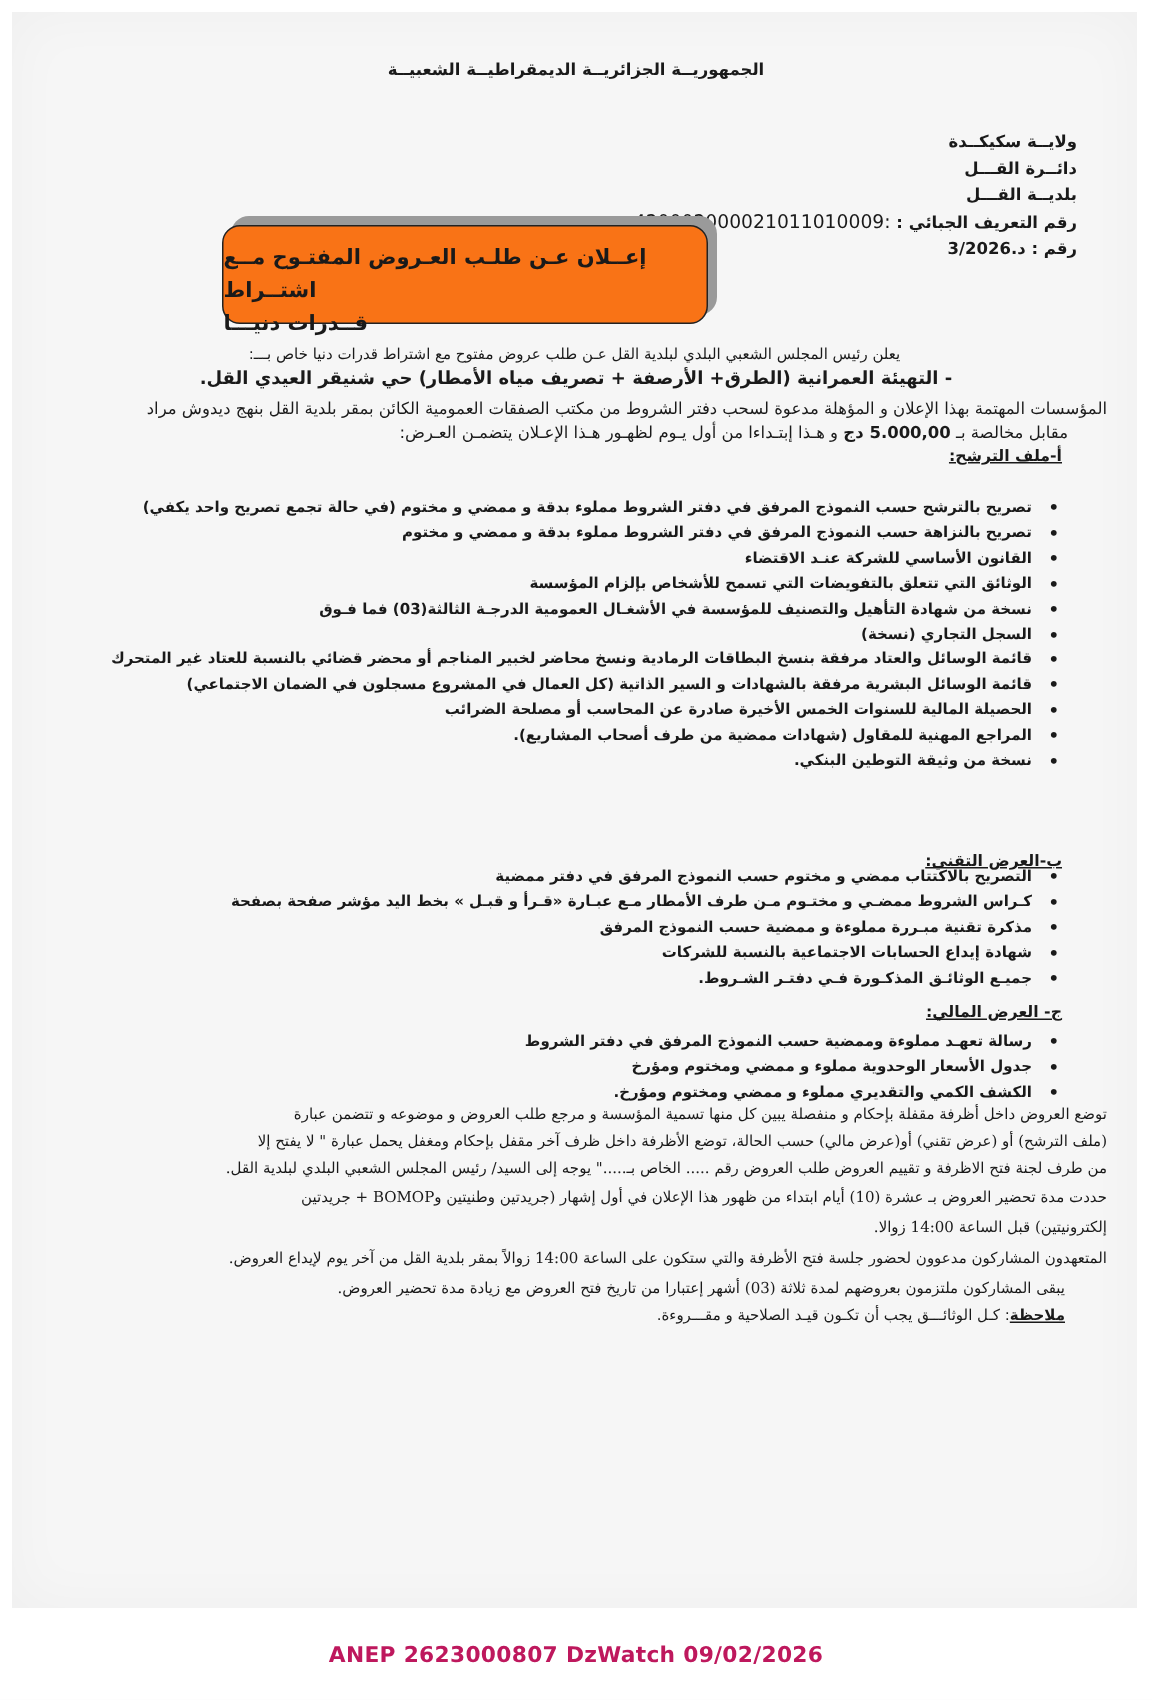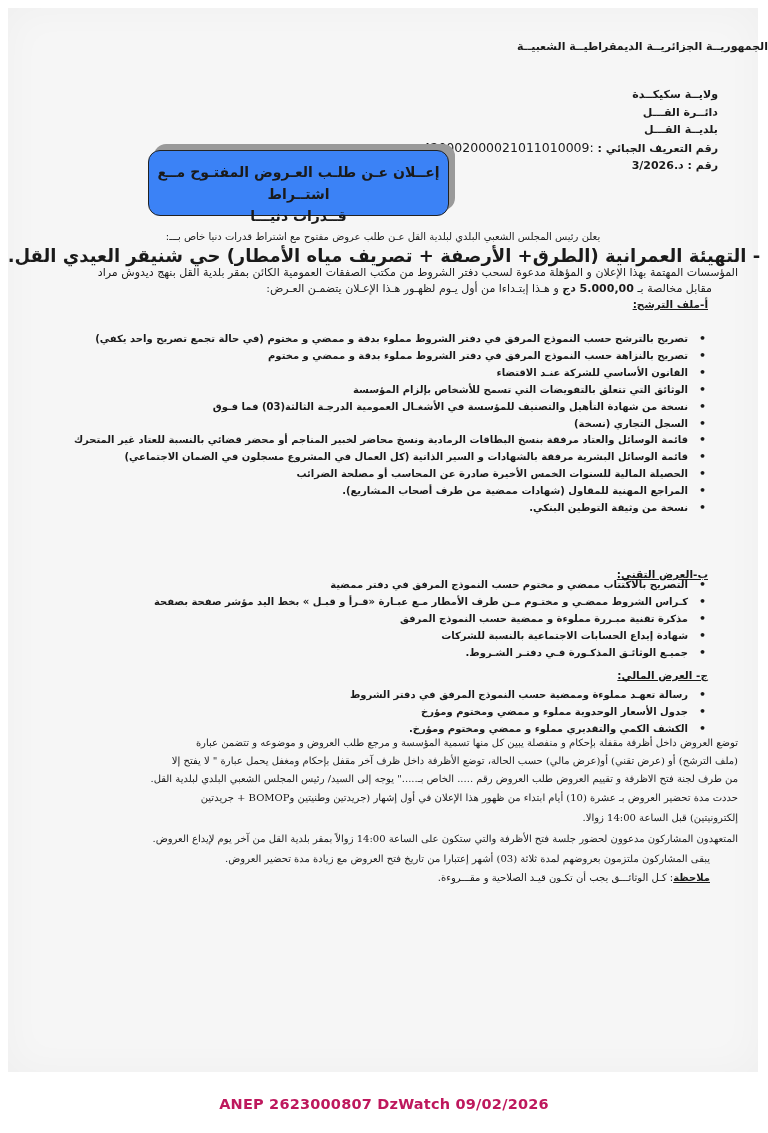--- a/index.html
+++ b/index.html
@@ -24,20 +24,21 @@
     background: #f6f6f6;
     box-shadow: inset 0 0 40px rgba(0,0,0,0.03);
   }
   .rtl { direction: rtl; unicode-bidi: embed; }
 
   .republic {
     position: absolute;
     top: 40px;
     left: 0;
     width: 768px;
+    text-align: center;
     font-size: 11px;
     font-weight: bold;
   }
 
   .admin-block {
     position: absolute;
     top: 86px;
     right: 50px;
     text-align: right;
     font-size: 11px;
@@ -45,27 +46,27 @@
     line-height: 17.5px;
   }
   .admin-block .line { white-space: nowrap; }
   .admin-block .nif { font-size: 12.5px; font-weight: normal; }
   .admin-block .nif b { font-weight: bold; font-size: 11px; }
 
   .title-box {
     position: absolute;
     left: 148px;
     top: 150px;
-    width: 301px;
+    width: 324px;
     height: 66px;
     border: 1.5px solid #222;
     border-radius: 12px;
-    background: #3b82f6;
+    background: #f97316;
     box-shadow: 6px -6px 0 #9a9a9a;
-    text-align: center;
+    text-align: left;
     font-size: 14px;
     font-weight: bold;
     line-height: 22px;
     padding-top: 10px;
     box-sizing: border-box;
   }
 
   .intro {
     position: absolute;
     top: 231px;
@@ -73,21 +74,21 @@
     width: 650px;
     text-align: center;
     font-size: 10px;
   }
   .project-title {
     position: absolute;
     top: 245px;
     left: 0;
     width: 768px;
     text-align: center;
-    font-size: 18px;
+    font-size: 12px;
     font-weight: bold;
   }
   .para-line {
     position: absolute;
     right: 30px;
     font-size: 11px;
     text-align: right;
     white-space: nowrap;
   }
   .section-head {

